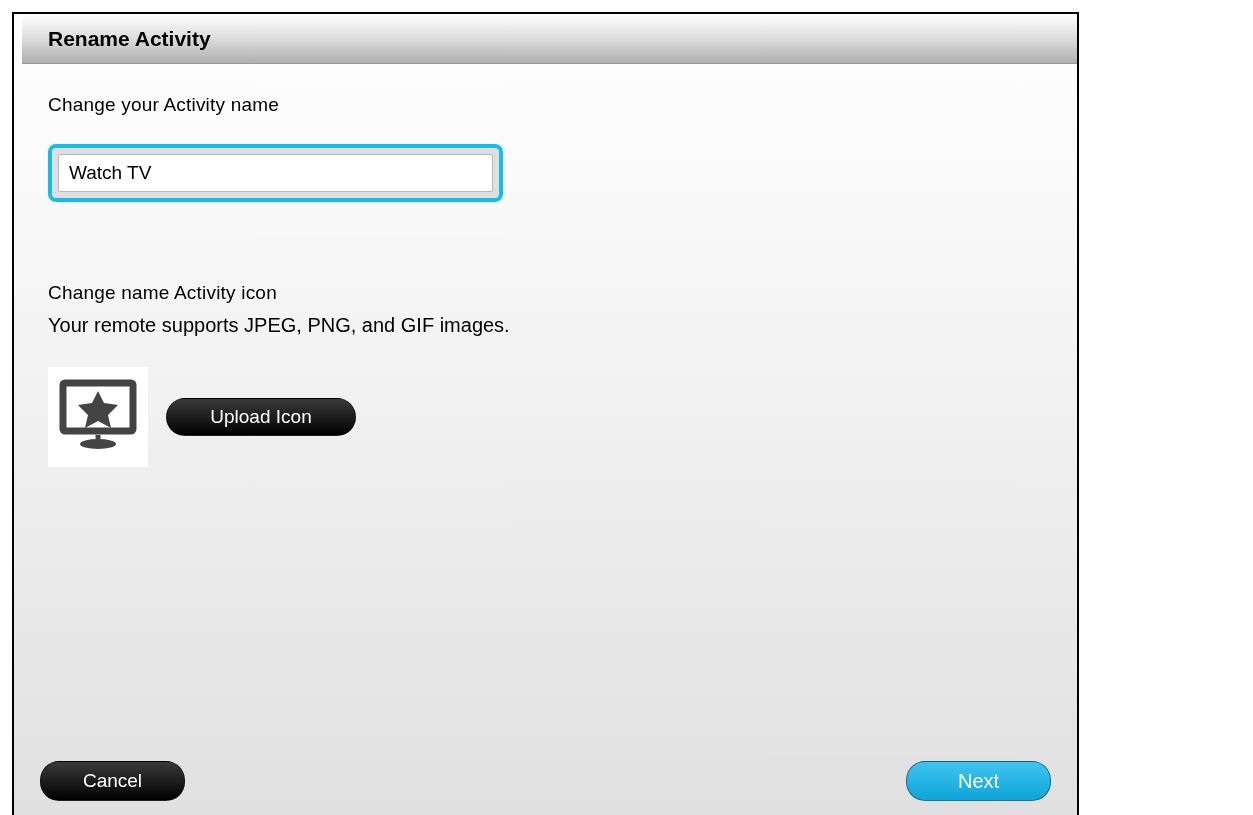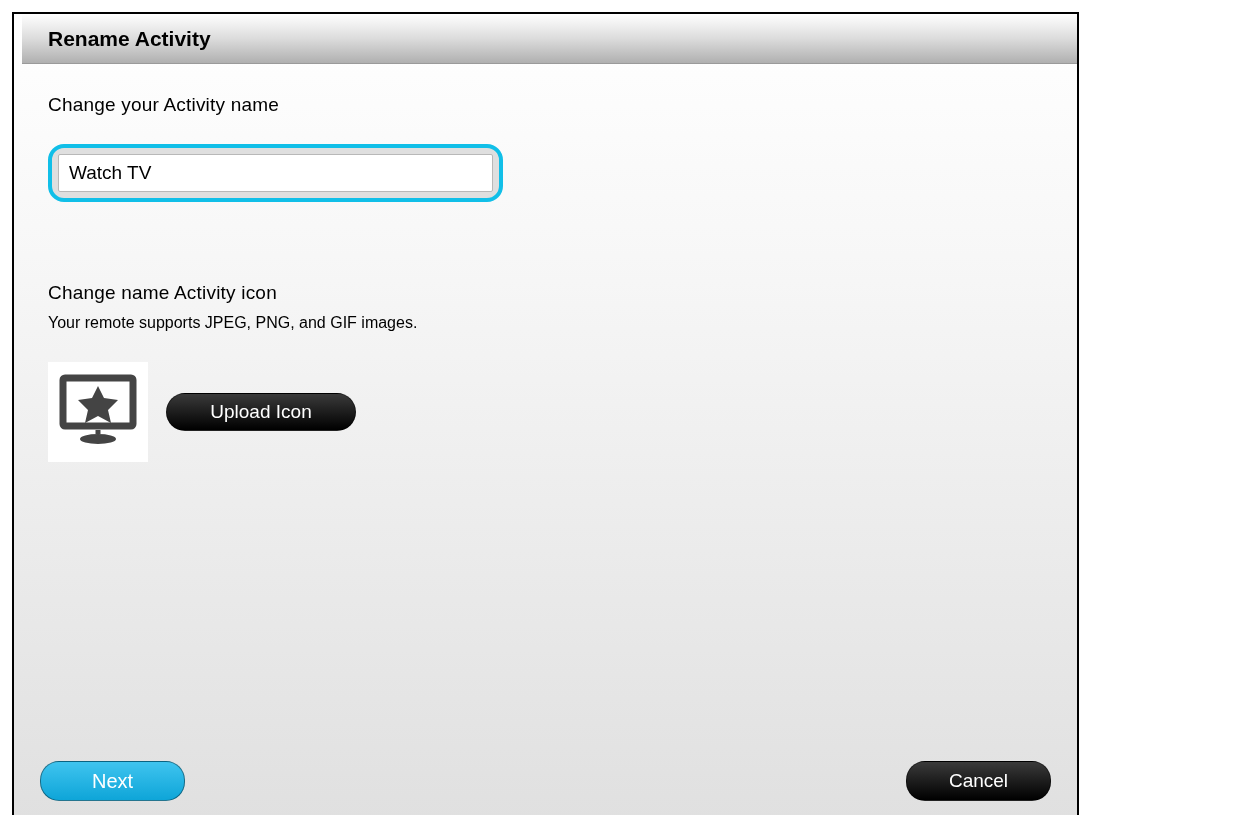--- a/index.html
+++ b/index.html
@@ -40,29 +40,29 @@
       padding: 30px 26px 0 26px;
     }
     .section-heading {
       font-size: 19px;
       font-weight: normal;
       color: #000;
       margin-bottom: 28px;
       letter-spacing: 0.2px;
     }
     .section-subtext {
-      font-size: 16px;
+      font-size: 20px;
       color: #000;
       margin-top: -18px;
       margin-bottom: 30px;
     }
     .input-wrapper {
       width: 455px;
       border: 4px solid #11bfe8;
-      border-radius: 16px;
+      border-radius: 8px;
       padding: 6px;
       margin-bottom: 80px;
       background: #dfdfdf;
     }
     .activity-name-input {
       width: 100%;
       height: 38px;
       font-size: 19px;
       padding: 4px 10px;
       border: 1px solid #b8b8b8;
@@ -151,16 +151,16 @@
             <ellipse cx="40" cy="65" rx="18" ry="5" fill="#444"></ellipse>
             <path d="M40 12 L46 24 L60 26 L50 36 L53 49 L40 42 L27 49 L30 36 L20 26 L34 24 Z" fill="#444"></path>
           </svg>
         </span>
       </div>
       <button class="btn btn-black btn-upload">Upload Icon</button>
     </div>
   </div>
 
   <div class="footer">
+    <button class="btn btn-black btn-cancel">Cancel</button>
     <button class="btn btn-next">Next</button>
-    <button class="btn btn-black btn-cancel">Cancel</button>
   </div>
 </div>
 
 </body></html>

